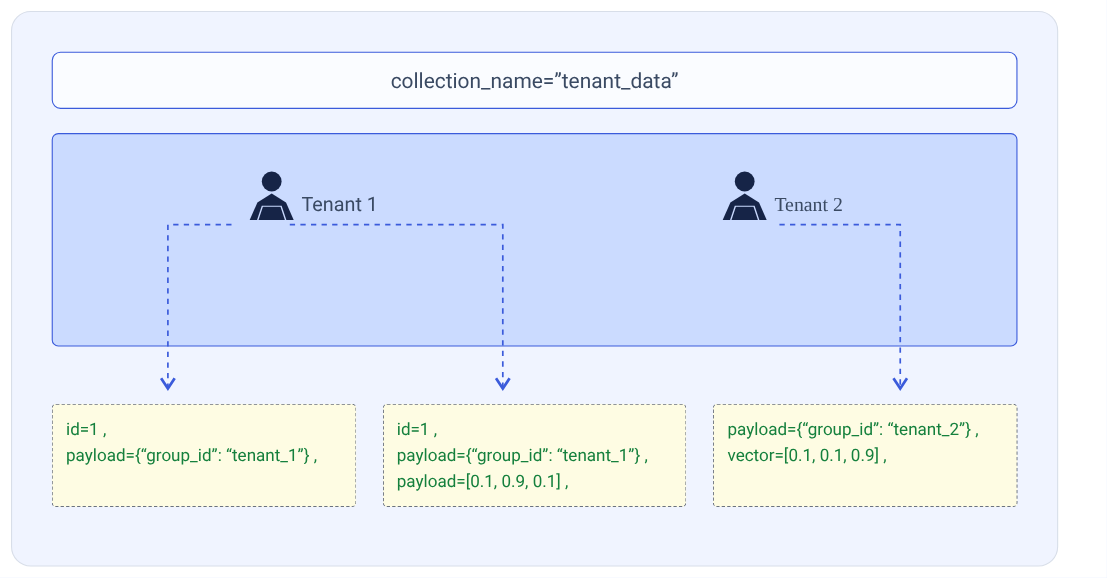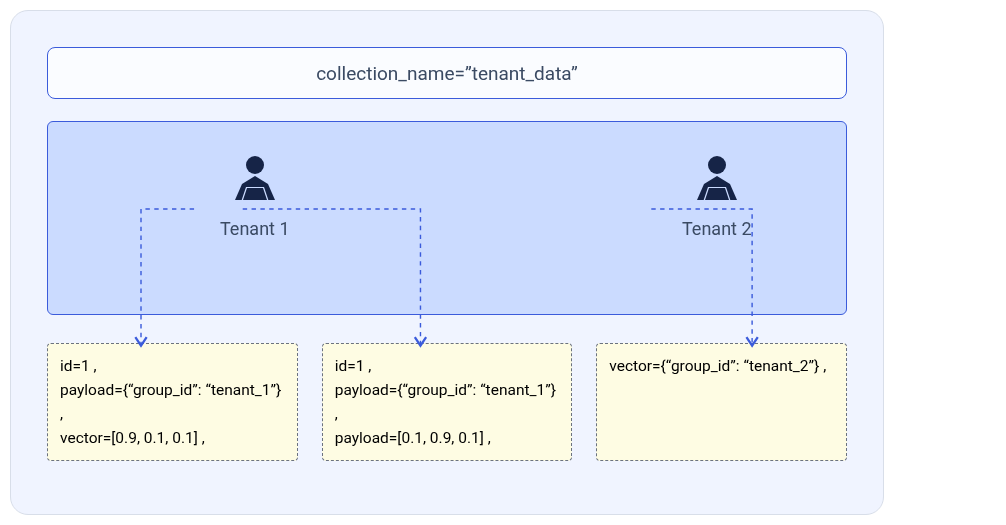--- a/index.html
+++ b/index.html
@@ -5,21 +5,21 @@
   * { box-sizing: border-box; margin: 0; padding: 0; }
   body {
     font-family: -apple-system, BlinkMacSystemFont, "Segoe UI", Roboto, Helvetica, Arial, sans-serif;
     background: #fff;
     width: 1006px;
     height: 525px;
   }
   .outer {
     position: absolute;
     left: 10px; top: 10px;
-    width: 874px; height: 505px;
+    width: 952px; height: 505px;
     background: #F0F4FF;
     border: 1px solid #D8DEE9;
     border-radius: 18px;
     padding: 36px 36px;
   }
   .collection-bar {
     width: 100%;
     height: 52px;
     background: #FAFCFF;
     border: 1px solid #3B5BDB;
@@ -36,46 +36,47 @@
     width: 100%;
     height: 194px;
     background: #CBDBFF;
     border: 1px solid #3B5BDB;
     border-radius: 6px;
     position: relative;
   }
   .tenant {
     position: absolute;
     display: flex;
-    flex-direction: column;
+    flex-direction: row;
     align-items: center;
     color: #3A4A63;
     font-size: 18px;
   }
   .tenant-1 { left: 172px; top: 32px; }
-  .tenant-2 { left: 634px; top: 32px; }
+  .tenant-2 { left: 602px; top: 32px; font-family: Liberation Serif, serif; }
   .icon-user {
     width: 54px; height: 50px;
     margin-bottom: 14px;
   }
   .icon-user svg { width: 100%; height: 100%; display:block; }
   .records-row {
     margin-top: 28px;
     display: flex;
     gap: 24px;
   }
   .record {
     flex: 1 1 0;
     background: #FEFCE3;
     border: 1.5px dashed #6B7280;
     border-radius: 4px;
     padding: 10px 12px 10px 12px;
-    color: #000000;
+    color: #15803d;
     font-size: 15.5px;
     line-height: 1.55;
+    margin-top: 24px;
   }
   .overlay-svg {
     position: absolute;
     left: 0; top: 0;
     width: 100%; height: 100%;
     pointer-events: none;
   }
 </style>
 </head>
 <body>
@@ -111,29 +112,29 @@
       </span>
       <span>Tenant 2</span>
     </div>
 
   </div>
 
   <div class="records-row">
     <div class="record">
       <div>id=1 ,</div>
       <div>payload={“group_id”: “tenant_1”} ,</div>
-      <div>vector=[0.9, 0.1, 0.1] ,</div>
     </div>
     <div class="record">
       <div>id=1 ,</div>
       <div>payload={“group_id”: “tenant_1”} ,</div>
       <div>payload=[0.1, 0.9, 0.1] ,</div>
     </div>
     <div class="record">
-      <div>vector={“group_id”: “tenant_2”} ,</div>
+      <div>payload={“group_id”: “tenant_2”} ,</div>
+      <div>vector=[0.1, 0.1, 0.9] ,</div>
     </div>
   </div>
 
   <svg class="overlay-svg" viewBox="0 0 986 505">
     <defs>
       <marker id="arrowhead" markerWidth="10" markerHeight="10" refX="6" refY="5" orient="auto">
         <path d="M 1 1 L 7 5 L 1 9" fill="none" stroke="#3B5BDB" stroke-width="1.6"></path>
       </marker>
     </defs>
 

